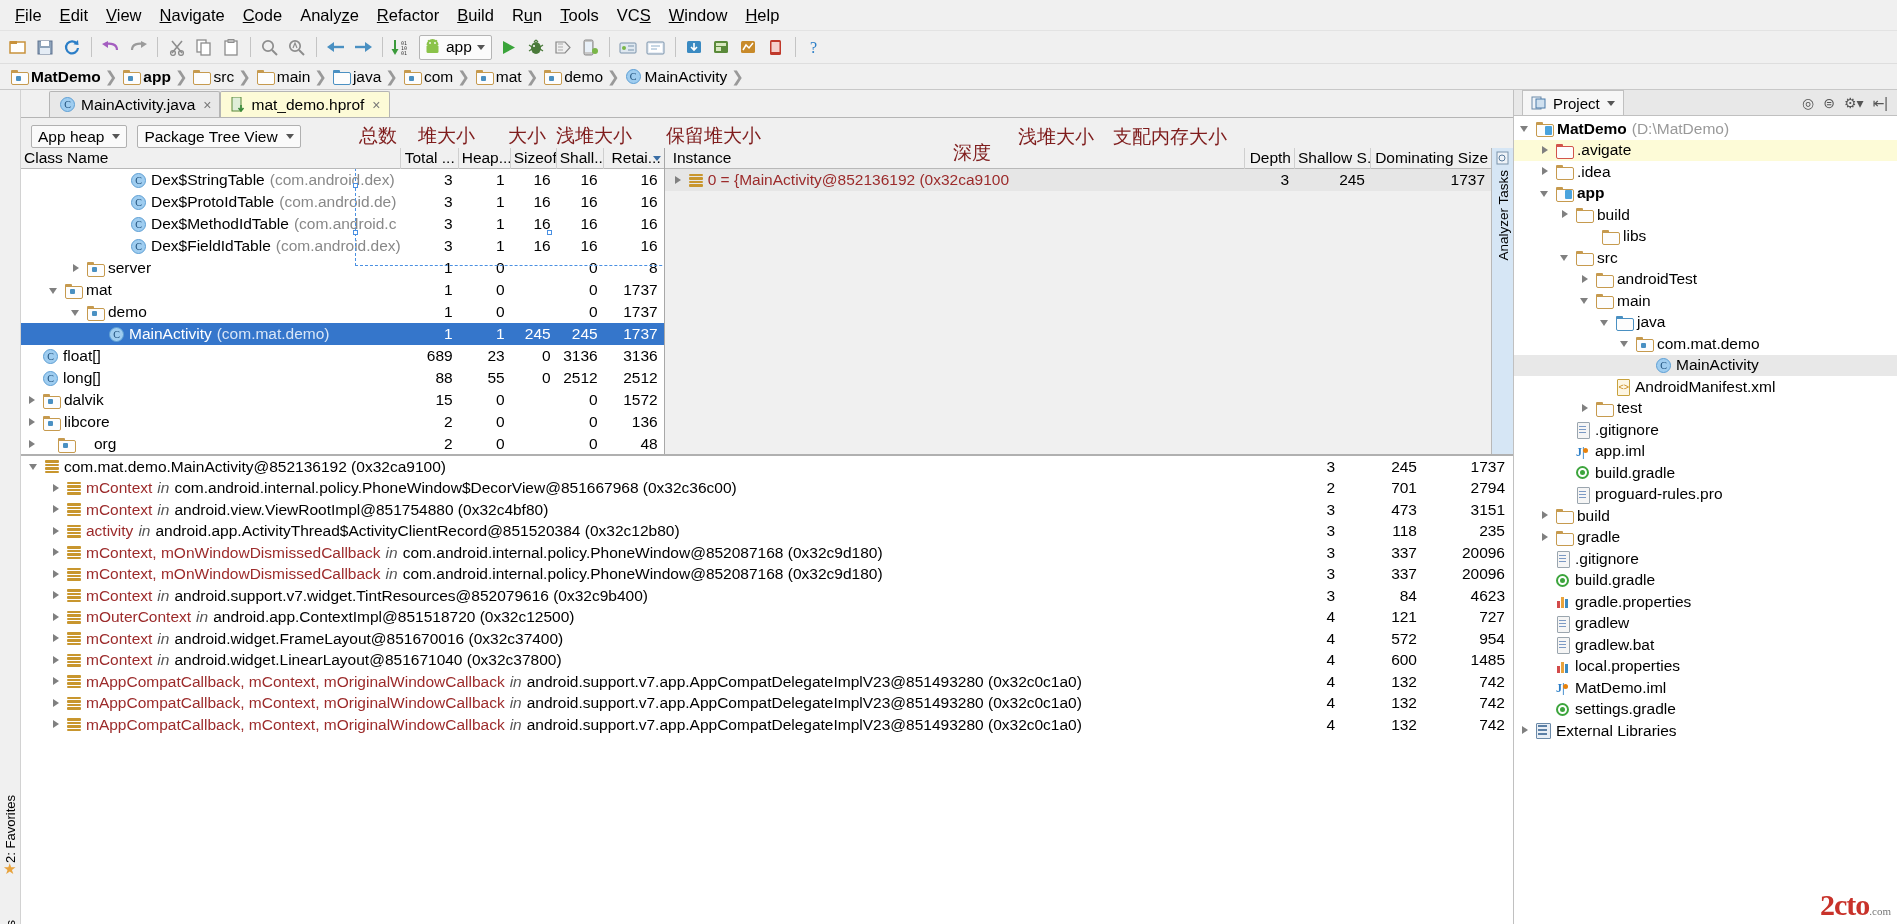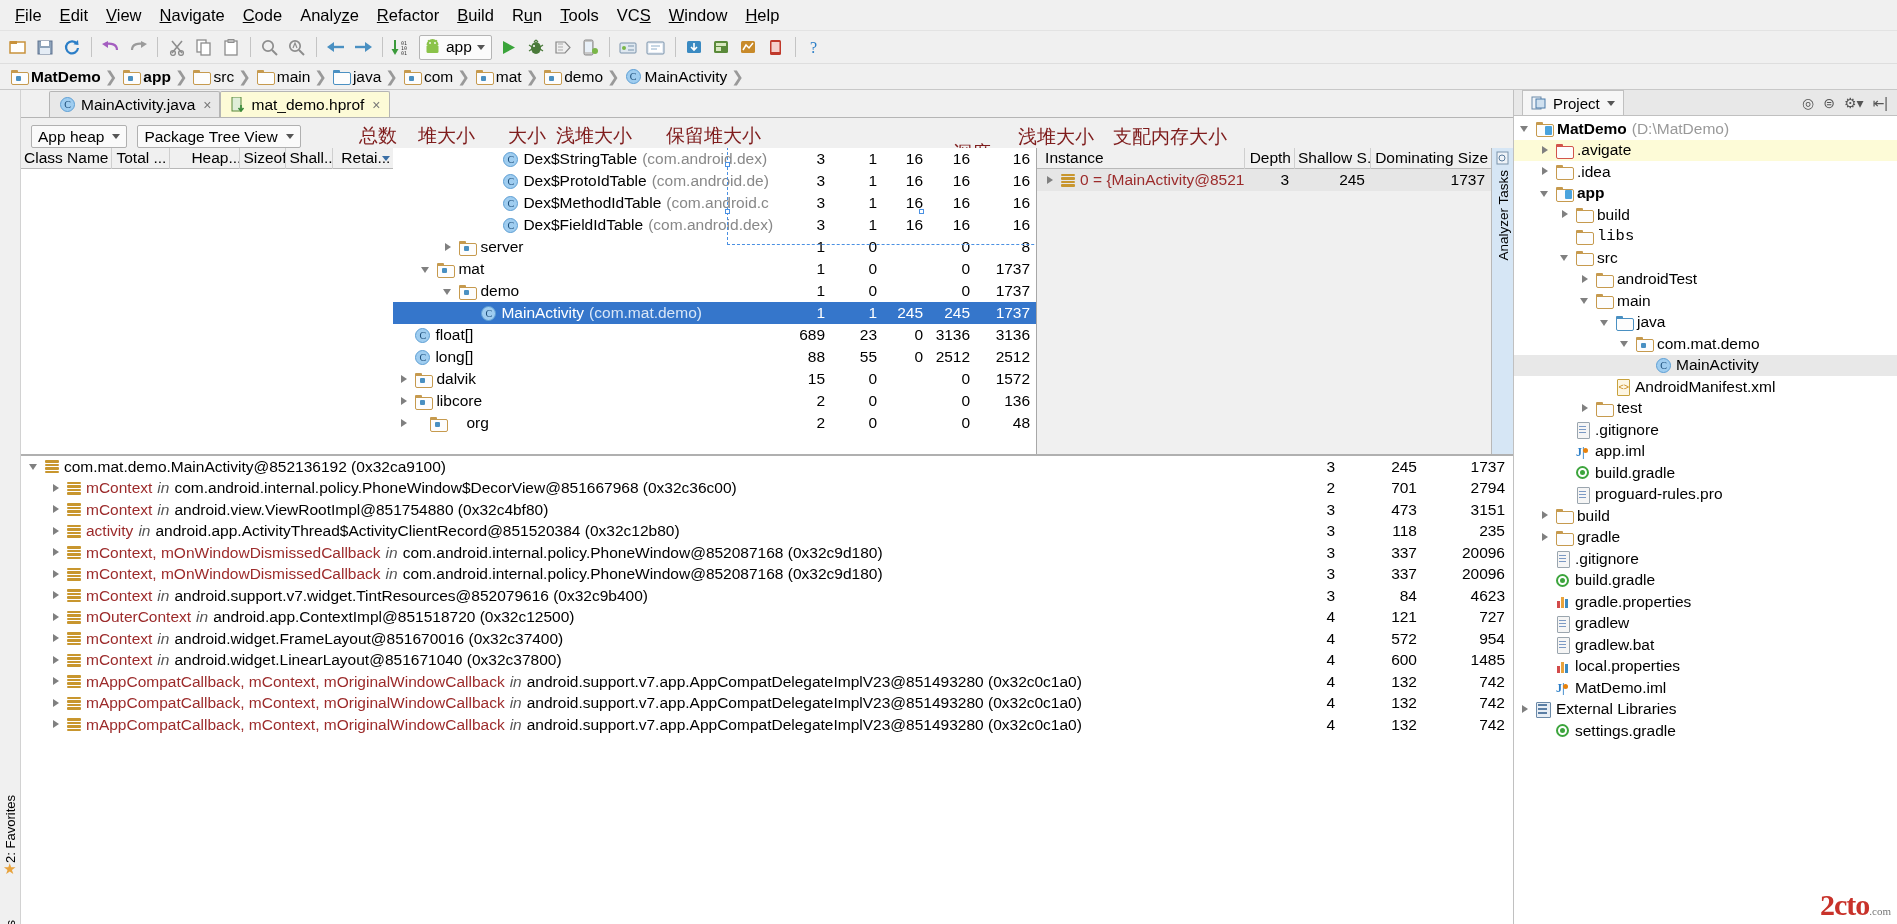--- a/index.html
+++ b/index.html
@@ -104,21 +104,21 @@
     border: 1px solid #b0b0b0; background: #fafafa;
     height: 23px; padding: 0 6px; font-size: 15.5px; border-radius: 2px;
   }
 
   .annot {
     color: #7f1d1d; font-size: 19px; white-space: nowrap;
     position: absolute; font-family: "DejaVu Sans", sans-serif;
   }
 
   .panes { flex: 1 1 auto; display: flex; min-height: 0; }
-  .classpane { flex: 0 0 591px; display: flex; flex-direction: row; border-right: 1px solid #a8a8a8; background: #fff; }
+  .classpane { flex: 0 0 591px; display: flex; flex-direction: column; border-right: 1px solid #a8a8a8; background: #fff; }
   .instpane { flex: 1 1 auto; display: flex; flex-direction: column; background: #f0f0f0; min-width: 0; }
   .atstrip { flex: 0 0 22px; background: #d6e6f5; border-left: 1px solid #b8b8b8; position: relative; }
 
   .thead {
     height: 21px; flex: 0 0 21px; background: #f0f0f0;
     display: flex; align-items: center; font-size: 15.5px;
     border-bottom: 1px solid #b8b8b8;
   }
   .th { padding: 0 3px; border-right: 1px solid #cfcfcf; height: 21px; line-height: 20px; overflow: hidden; white-space: nowrap; }
   .th.num { text-align: right; }
@@ -521,21 +521,21 @@
           <span class="annot" style="left:997px; top:6px;">浅堆大小</span>
           <span class="annot" style="left:1092px; top:6px;">支配内存大小</span>
         </div>
 
         <div class="panes">
 
           <div class="classpane">
             <div class="thead">
               <div class="th" style="flex:1 1 auto;">Class Name</div>
               <div class="th num" style="flex:0 0 58px;">Total ...</div>
-              <div class="th num" style="flex:0 0 52px;margin-left:18px;">Heap...</div>
+              <div class="th num" style="flex:0 0 52px;">Heap...</div>
               <div class="th num" style="flex:0 0 46px;">Sizeof</div>
               <div class="th num" style="flex:0 0 47px;">Shall...</div>
               <div class="th num" style="flex:0 0 60px; border-right:none; position:relative;">
                 <span>Retai...</span>
                 <span class="caret" style="position:absolute; right:3px; top:8px; border-top-color:#3a6ea5;"></span>
               </div>
             </div>
             <div class="tbody" id="class-rows">
                 <div class="trow">
                   <div class="cname" style="flex:1 1 auto; padding-left:94px;">
@@ -1019,21 +1019,21 @@
             <span class="folder">
               <span class="grn2"></span>
             </span>
             <span class="ptlabel">app</span>
           </div>
           <div class="ptrow" style="padding-left: 46px;">
             <span class="arrow right"></span>
             <span class="folder"></span>
             <span class="ptlabel">build</span>
           </div>
-          <div class="ptrow" style="padding-left: 46px; font-family: Liberation Mono, monospace;">
+          <div class="ptrow" style="padding-left: 72px;">
             <span class="arrow"></span>
             <span class="folder"></span>
             <span class="ptlabel">libs</span>
           </div>
           <div class="ptrow" style="padding-left: 46px;">
             <span class="arrow down"></span>
             <span class="folder"></span>
             <span class="ptlabel">src</span>
           </div>
           <div class="ptrow" style="padding-left: 66px;">
@@ -1173,35 +1173,35 @@
             <span class="ptlabel">local.properties</span>
           </div>
           <div class="ptrow" style="padding-left: 26px;">
             <span class="arrow"></span>
             <span class="fileico iml">
               <span class="j">J|</span>
               <span class="o"></span>
             </span>
             <span class="ptlabel">MatDemo.iml</span>
           </div>
+          <div class="ptrow" style="padding-left: 26px;">
+            <span class="arrow"></span>
+            <span class="fileico gradle">
+              <span class="circ"></span>
+              <span class="circ2"></span>
+            </span>
+            <span class="ptlabel">settings.gradle</span>
+          </div>
           <div class="ptrow" style="padding-left: 6px;">
             <span class="arrow right"></span>
             <span class="fileico lib">
               <span class="sh"></span>
             </span>
             <span class="ptlabel">External Libraries</span>
           </div>
-          <div class="ptrow" style="padding-left: 26px;">
-            <span class="arrow"></span>
-            <span class="fileico gradle">
-              <span class="circ"></span>
-              <span class="circ2"></span>
-            </span>
-            <span class="ptlabel">settings.gradle</span>
-          </div>
         </div>
     </div>
   </div>
 
   <div class="logo2cto">
     <span>2cto</span><span class="sub">.com</span>
   </div>
 </div>
 
 </body></html>

